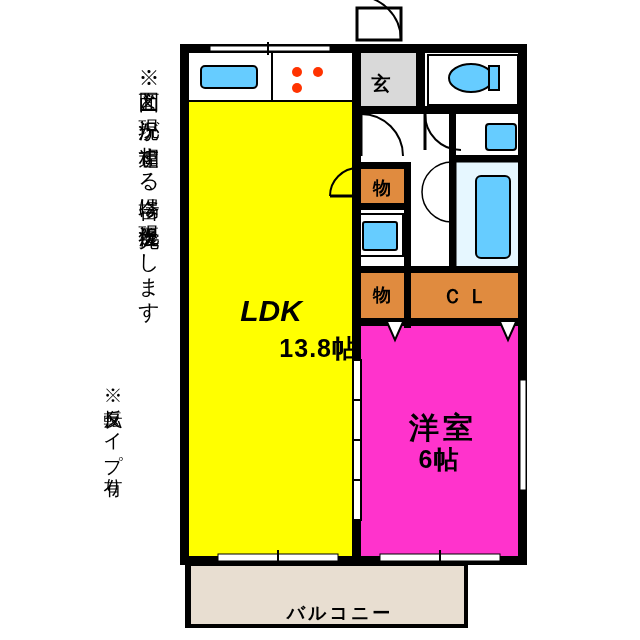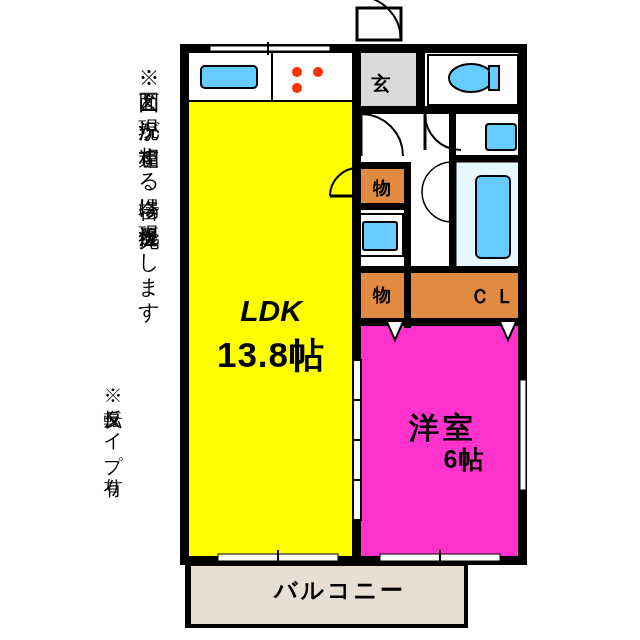--- a/index.html
+++ b/index.html
@@ -50,45 +50,46 @@
     font-family: "Liberation Sans", sans-serif;
   }
   #label-ldk-name {
     left: 196px;
     top: 294px;
     width: 150px;
     font-size: 30px;
     font-style: italic;
   }
   #label-ldk-size {
-    left: 196px;
+    left: 208px;
     top: 332px;
     width: 150px;
-    font-size: 35px;
+    font-size: 25px;
     letter-spacing: 1px;
+    text-align: right;
   }
   #label-washitsu-name {
     left: 383px;
     top: 408px;
     width: 120px;
     font-size: 30px;
     letter-spacing: 4px;
   }
   #label-washitsu-size {
-    left: 404px;
+    left: 379px;
     top: 443px;
     width: 120px;
     font-size: 25px;
     letter-spacing: 1px;
   }
   #label-balcony {
     left: 230px;
-    top: 575px;
+    top: 601px;
     width: 220px;
-    font-size: 23px;
+    font-size: 18px;
     letter-spacing: 3px;
   }
   #label-genkan {
     left: 355px;
     top: 71px;
     width: 52px;
     font-size: 19px;
   }
   #label-mono1 {
     left: 358px;
@@ -101,21 +102,20 @@
     top: 283px;
     width: 48px;
     font-size: 18px;
   }
   #label-cl {
     left: 415px;
     top: 283px;
     width: 105px;
     font-size: 20px;
     letter-spacing: 5px;
-    text-align: right;
   }
 </style>
 </head>
 <body>
 
 <svg id="floorplan" viewBox="0 0 640 640">
 
   <rect x="188" y="52" width="166" height="508" fill="#ffff00"></rect>
 
   <rect x="188" y="52" width="166" height="50" fill="#ffffff"></rect>

